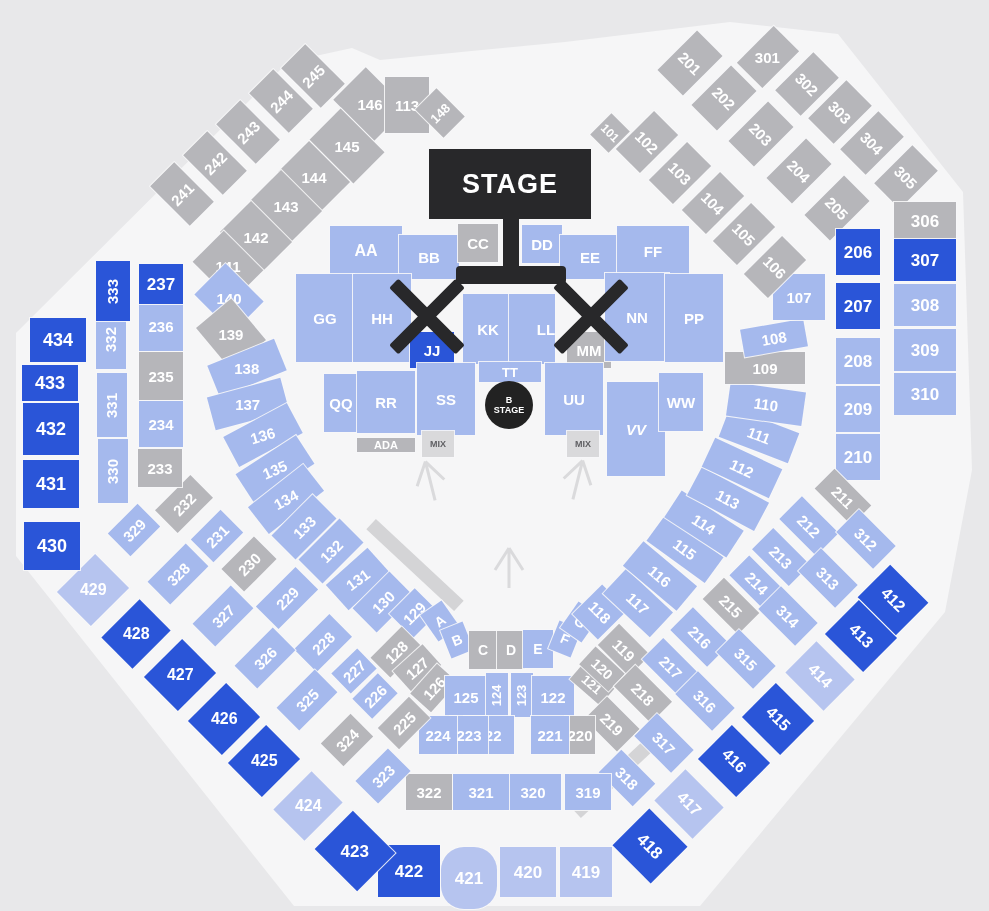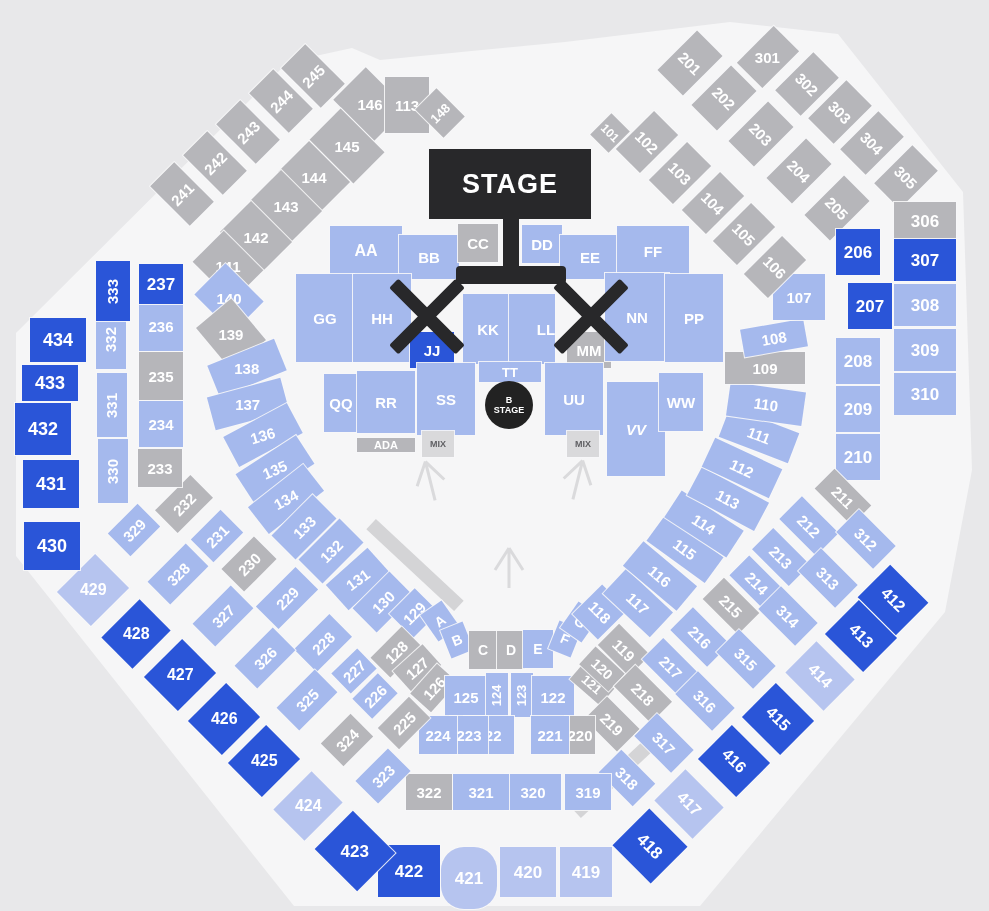--- a/index.html
+++ b/index.html
@@ -236,21 +236,21 @@
       </div>
       <div class="sec gray" style="left: 781px; top: 143px; width: 36px; height: 56px; transform: rotate(45deg);">
         <span class="lbl" style="font-size: 15px;">204</span>
       </div>
       <div class="sec gray" style="left: 819px; top: 180px; width: 36px; height: 56px; transform: rotate(45deg);">
         <span class="lbl" style="font-size: 15px;">205</span>
       </div>
       <div class="sec dark" style="left: 836px; top: 229px; width: 44px; height: 46px;">
         <span class="lbl" style="font-size: 17px;">206</span>
       </div>
-      <div class="sec dark" style="left: 836px; top: 283px; width: 44px; height: 46px; margin-left: 12px;">
+      <div class="sec dark" style="left: 836px; top: 283px; width: 44px; height: 46px;">
         <span class="lbl" style="font-size: 17px;">207</span>
       </div>
       <div class="sec light" style="left: 836px; top: 338px; width: 44px; height: 46px;">
         <span class="lbl" style="font-size: 17px;">208</span>
       </div>
       <div class="sec light" style="left: 836px; top: 386px; width: 44px; height: 46px;">
         <span class="lbl" style="font-size: 17px;">209</span>
       </div>
       <div class="sec light" style="left: 836px; top: 434px; width: 44px; height: 46px;">
         <span class="lbl" style="font-size: 17px;">210</span>
@@ -485,21 +485,21 @@
       </div>
       <div class="sec pale" style="left: 66px; top: 566px; width: 54px; height: 48px; transform: rotate(-45deg);">
         <span class="lbl" style="font-size: 16px; transform: rotate(45deg);">429</span>
       </div>
       <div class="sec dark" style="left: 24px; top: 522px; width: 56px; height: 48px;">
         <span class="lbl" style="font-size: 18px;">430</span>
       </div>
       <div class="sec dark" style="left: 23px; top: 460px; width: 56px; height: 48px;">
         <span class="lbl" style="font-size: 18px;">431</span>
       </div>
-      <div class="sec dark" style="left: 15px; top: 403px; width: 56px; height: 52px;">
+      <div class="sec dark" style="left: 23px; top: 403px; width: 56px; height: 52px;">
         <span class="lbl" style="font-size: 18px;">432</span>
       </div>
       <div class="sec dark" style="left: 22px; top: 365px; width: 56px; height: 36px;">
         <span class="lbl" style="font-size: 18px;">433</span>
       </div>
       <div class="sec dark" style="left: 30px; top: 318px; width: 56px; height: 44px;">
         <span class="lbl" style="font-size: 18px;">434</span>
       </div>
       <div class="sec light" style="left: 330px; top: 226px; width: 72px; height: 50px;">
         <span class="lbl" style="font-size: 16px;">AA</span>

